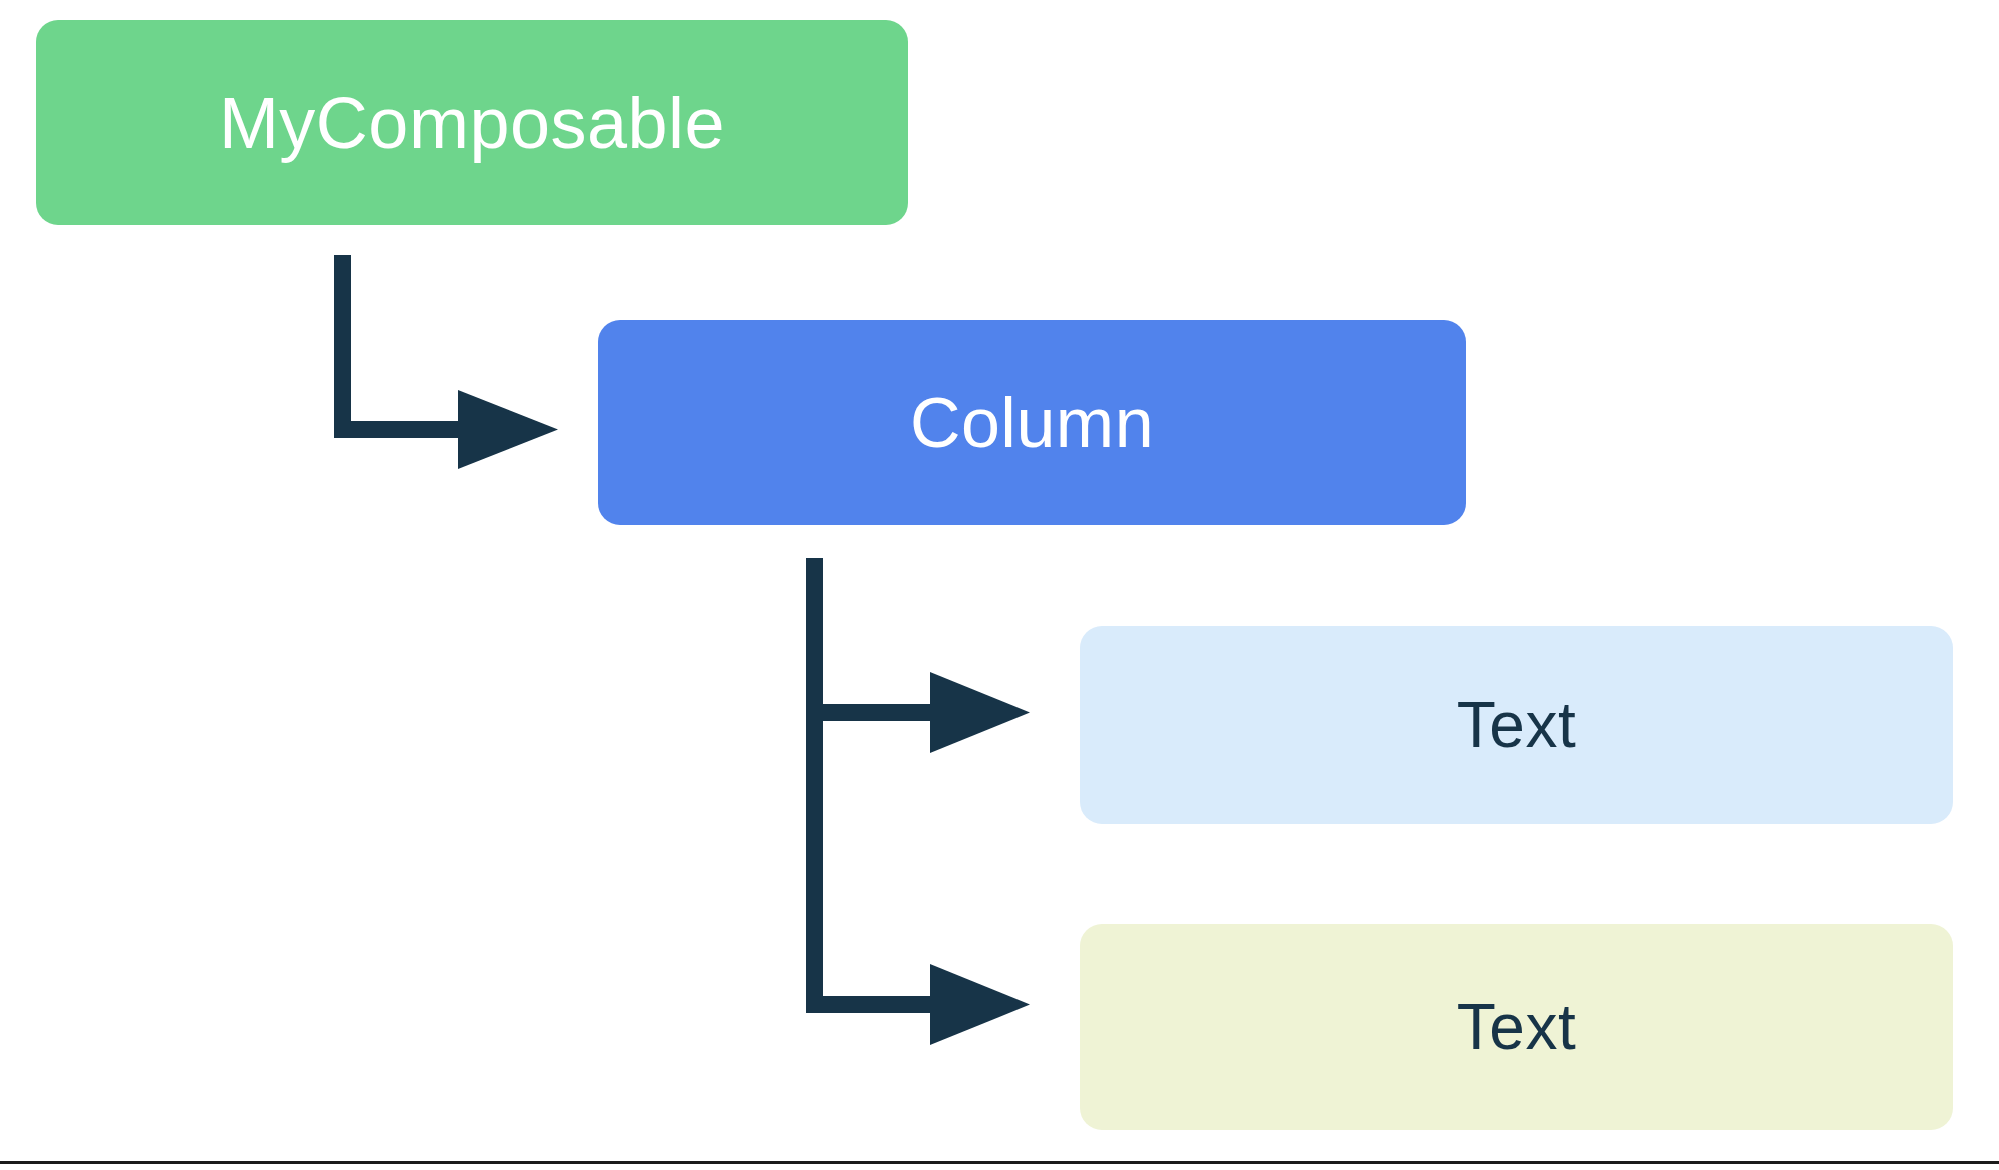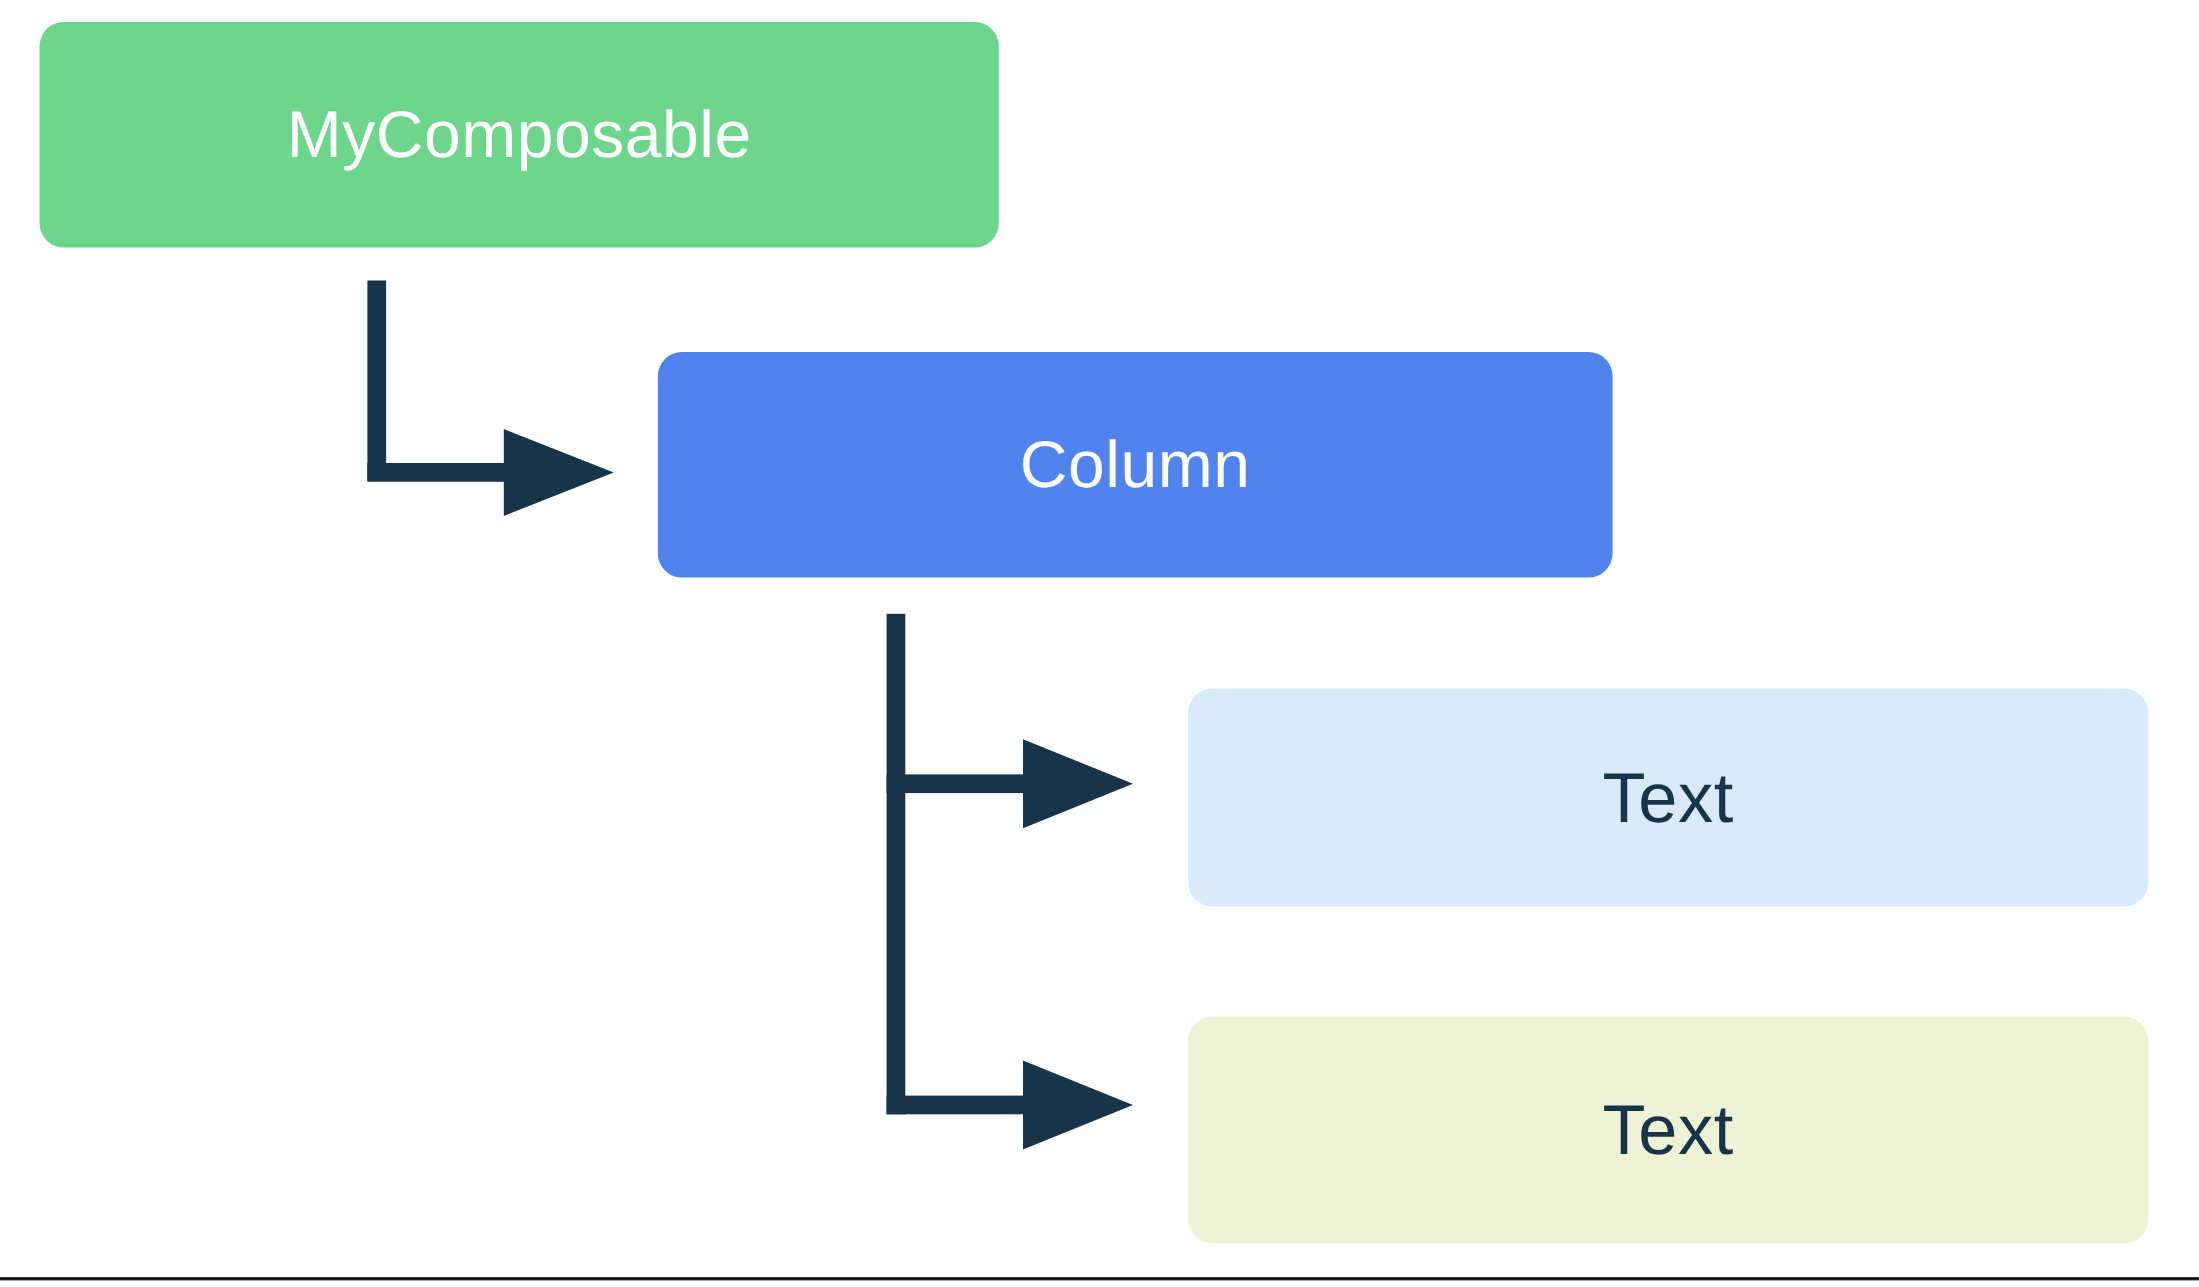--- a/index.html
+++ b/index.html
@@ -33,29 +33,29 @@
     letter-spacing: 0.5px;
     white-space: nowrap;
   }
   
   #node-root {
     left: 36px;
     top: 20px;
     width: 872px;
     height: 205px;
   }
-  #node-root .node-label { font-size: 60px; }
+  #node-root .node-label { font-size: 72px; }
   
   #node-column {
     left: 598px;
     top: 320px;
     width: 868px;
     height: 205px;
   }
-  #node-column .node-label { font-size: 60px; }
+  #node-column .node-label { font-size: 70px; }
   
   #node-text-1 {
     left: 1080px;
     top: 626px;
     width: 873px;
     height: 198px;
   }
   #node-text-2 {
     left: 1080px;
     top: 924px;

